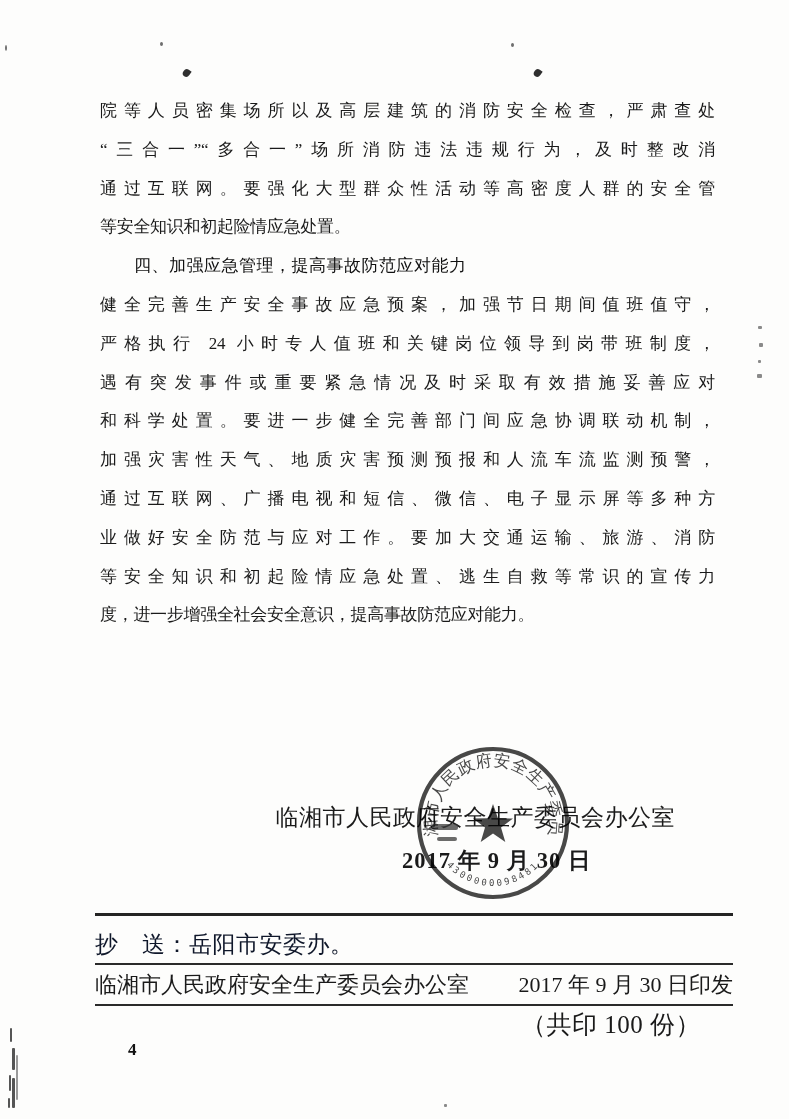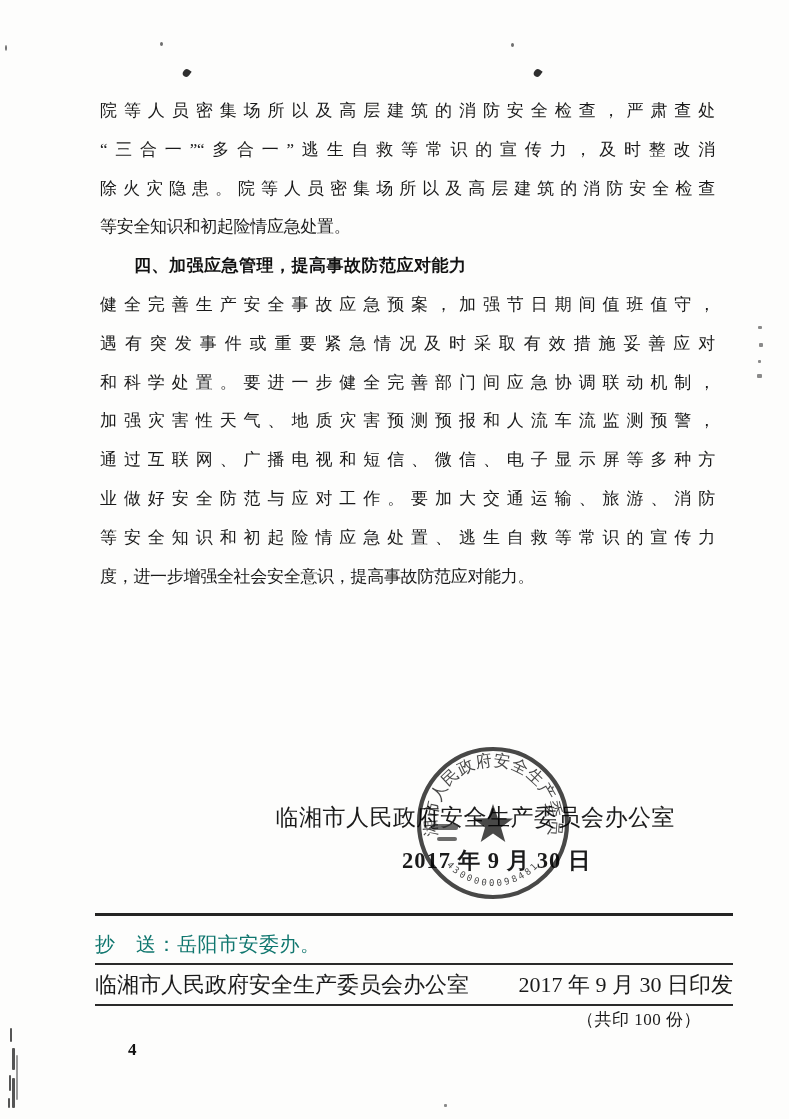--- a/index.html
+++ b/index.html
@@ -19,21 +19,21 @@
     height:38.8px;line-height:38.8px;
     font-size:17px;letter-spacing:-0.3px;
     text-align:justify;text-align-last:justify;
     white-space:nowrap;
     color:#1a1a1a;
   }
   .line.short{text-align-last:left;}
   .line.indent{text-indent:2em;}
   .line.heading{
     font-family:"Liberation Sans","DejaVu Sans",sans-serif;
-    font-weight:700;text-indent:2em;
+    font-weight:400;text-indent:2em;
     text-align-last:left;letter-spacing:0.5px;
     color:#111;
   }
   
   .sign-org{
     position:absolute;top:802px;right:114px;
     font-size:23px;letter-spacing:0.5px;color:#1a1a1a;
   }
   .sign-date{
     position:absolute;top:845px;left:402px;
@@ -47,32 +47,32 @@
   }
   .seal text{fill:#2e2e2e;}
   .seal-smudge{position:absolute;background:#3a3a3a;opacity:.75;border-radius:2px;}
   
   .rule-top{
     position:absolute;left:95px;top:913px;width:638px;height:3px;
     background:#242424;
   }
   .f-copy{
     position:absolute;left:95px;top:926px;width:638px;height:37px;
-    line-height:37px;font-size:20px;letter-spacing:0.5px;
-    border-bottom:2px solid #2a2a2a;color:#0f766e;
+    line-height:37px;font-size:23px;letter-spacing:0.5px;
+    border-bottom:2px solid #2a2a2a;color:#0f172a;
   }
   .f-issue{
     position:absolute;left:95px;top:966px;width:638px;height:38px;
     line-height:38px;font-size:22px;
     border-bottom:2.5px solid #2a2a2a;color:#1a1a1a;
     display:flex;justify-content:space-between;align-items:center;
   }
   .f-copies{
     position:absolute;right:88px;top:1008px;
-    font-size:17px;letter-spacing:0.5px;color:#1a1a1a;
+    font-size:25px;letter-spacing:0.5px;color:#1a1a1a;
   }
   .page-num{
     position:absolute;left:128px;top:1040px;
     font-size:17px;font-weight:700;color:#111;
   }
   
   .art{position:absolute;}
   .dot{background:#6e6e6e;border-radius:50%;}
   .mark{background:#2f2f2f;border-radius:60% 0 60% 60%;transform:rotate(35deg);}
   .speck{background:#8a8a8a;border-radius:1px;}
@@ -96,25 +96,26 @@
   <div class="art smear" style="left:10px;top:1028px;width:2px;height:14px;"></div>
   <div class="art smear" style="left:12px;top:1048px;width:3px;height:22px;"></div>
   <div class="art smear" style="left:9px;top:1075px;width:2px;height:16px;"></div>
   <div class="art smear" style="left:12px;top:1078px;width:3px;height:30px;"></div>
   <div class="art smear" style="left:8px;top:1098px;width:2px;height:10px;"></div>
   <div class="art smear light" style="left:16px;top:1055px;width:2px;height:45px;"></div>
   <div class="art speck" style="left:444px;top:1104px;width:3px;height:3px;"></div>
 
   <main class="body-text">
     <div class="line">院等人员密集场所以及高层建筑的消防安全检查，严肃查处</div>
-    <div class="line">“三合一”“多合一”逃生自救等常识的宣传力，及时整改消</div>
-    <div class="line">除火灾隐患。院等人员密集场所以及高层建筑的消防安全检查</div>
+    <div class="line">“三合一”“多合一”场所消防违法违规行为，及时整改消</div>
+    <div class="line">通过互联网。要强化大型群众性活动等高密度人群的安全管</div>
     <div class="line short">等安全知识和初起险情应急处置。</div>
     <div class="line heading">四、加强应急管理，提高事故防范应对能力</div>
     <div class="line">健全完善生产安全事故应急预案，加强节日期间值班值守，</div>
+    <div class="line">严格执行 24 小时专人值班和关键岗位领导到岗带班制度，</div>
     <div class="line">遇有突发事件或重要紧急情况及时采取有效措施妥善应对</div>
     <div class="line">和科学处置。要进一步健全完善部门间应急协调联动机制，</div>
     <div class="line">加强灾害性天气、地质灾害预测预报和人流车流监测预警，</div>
     <div class="line">通过互联网、广播电视和短信、微信、电子显示屏等多种方</div>
     <div class="line">业做好安全防范与应对工作。要加大交通运输、旅游、消防</div>
     <div class="line">等安全知识和初起险情应急处置、逃生自救等常识的宣传力</div>
     <div class="line short">度，进一步增强全社会安全意识，提高事故防范应对能力。</div>
   </main>
 
   <div class="sign-org">临湘市人民政府安全生产委员会办公室</div>

